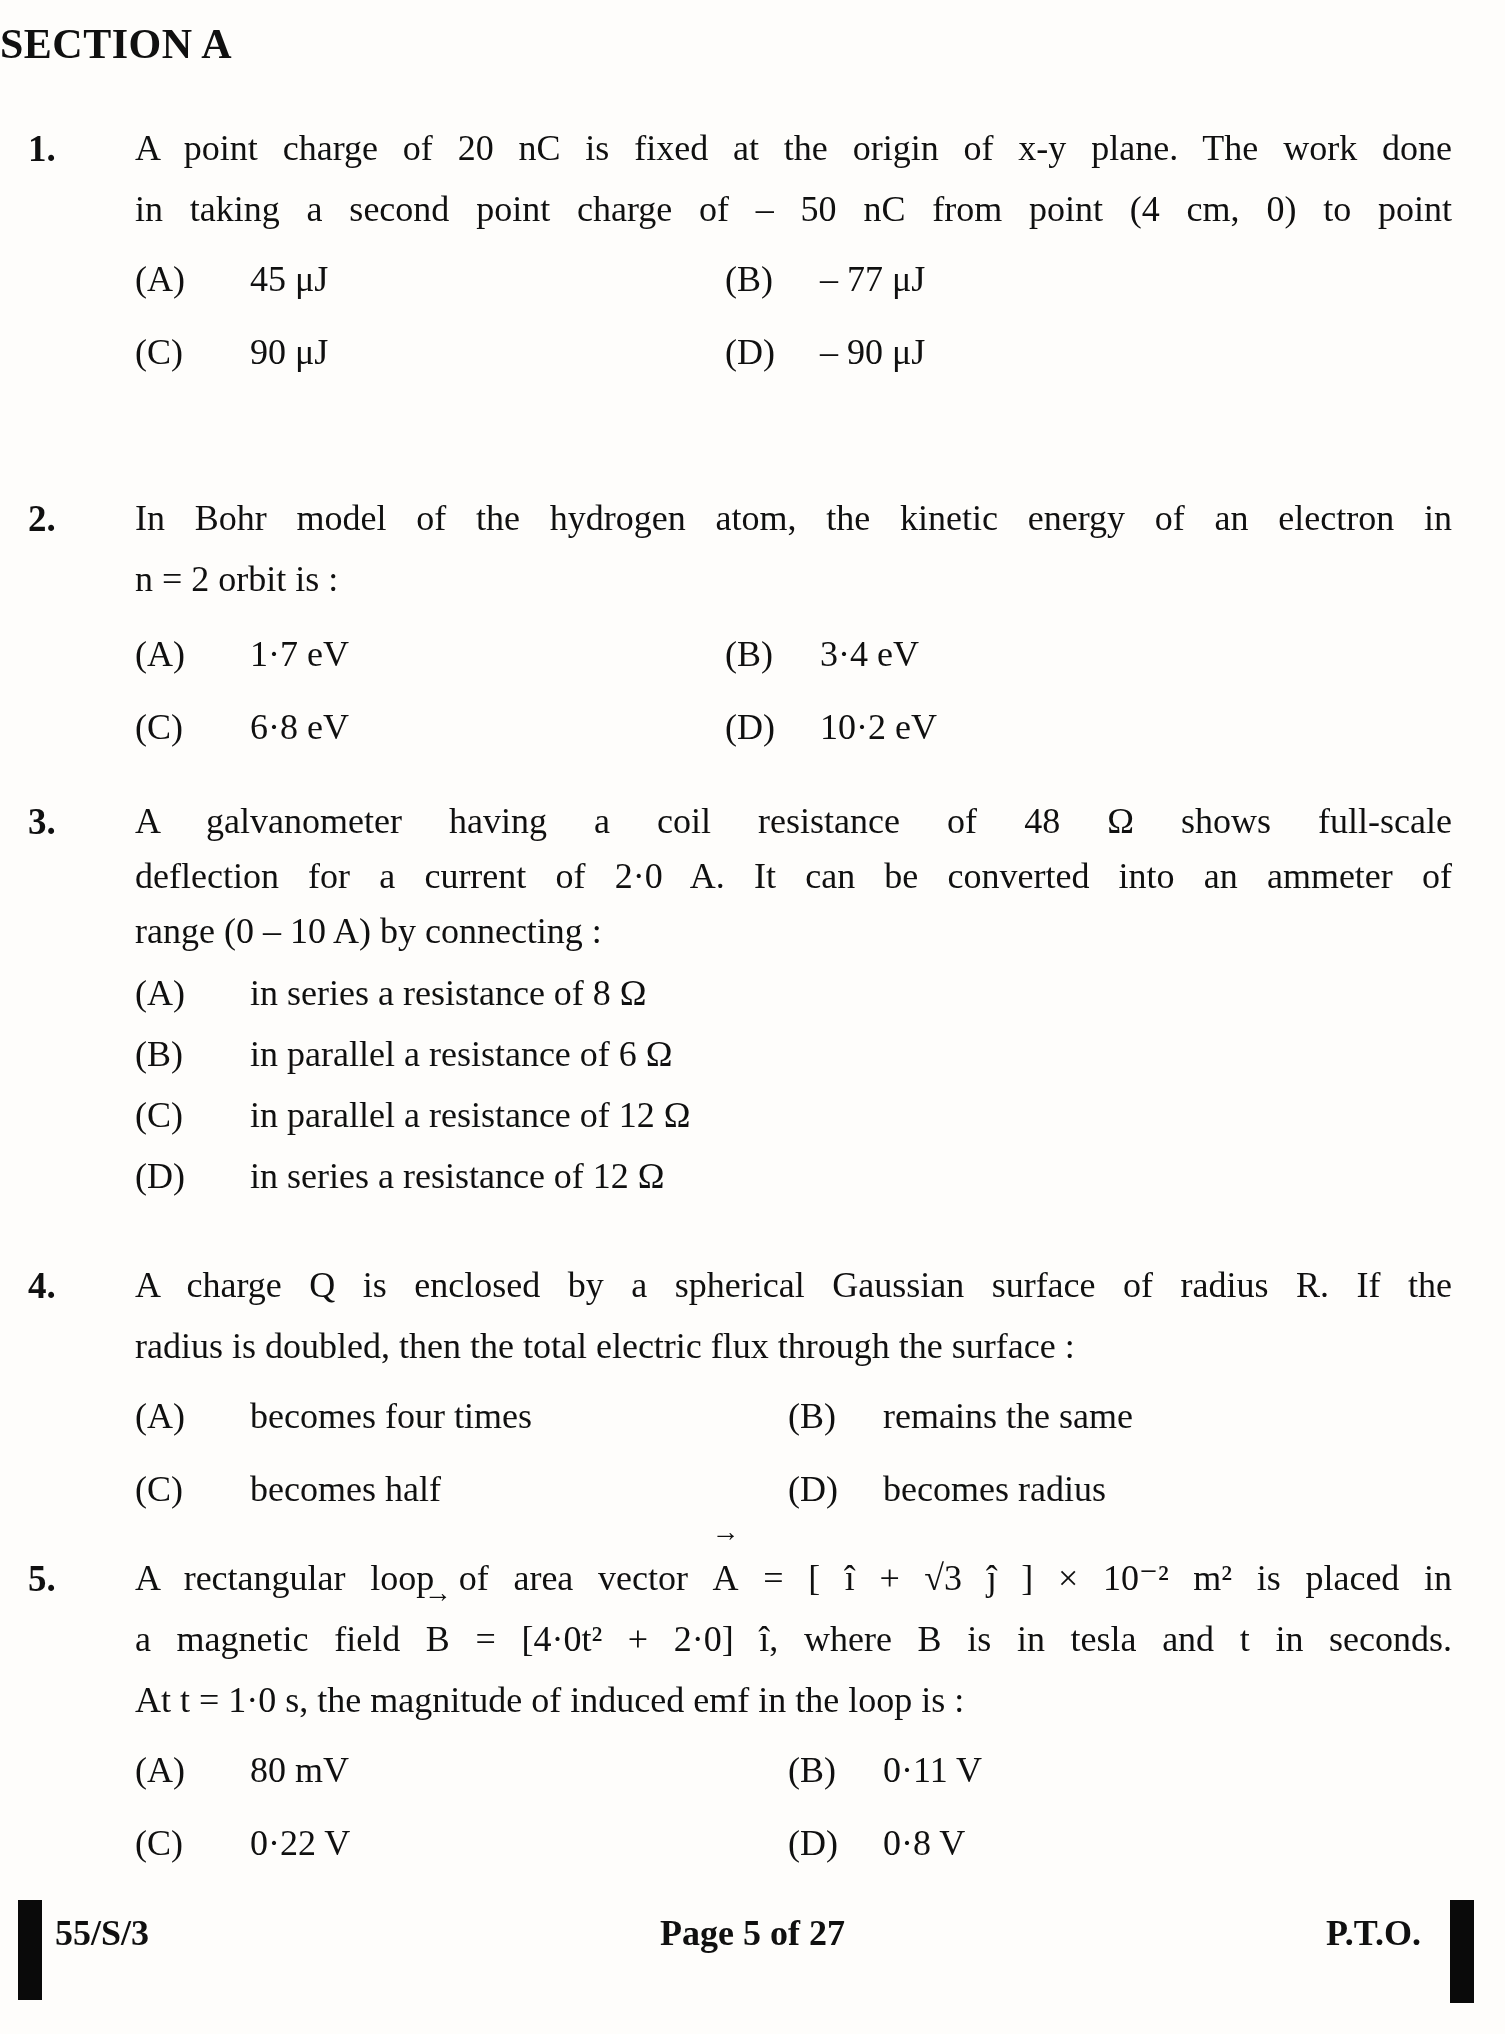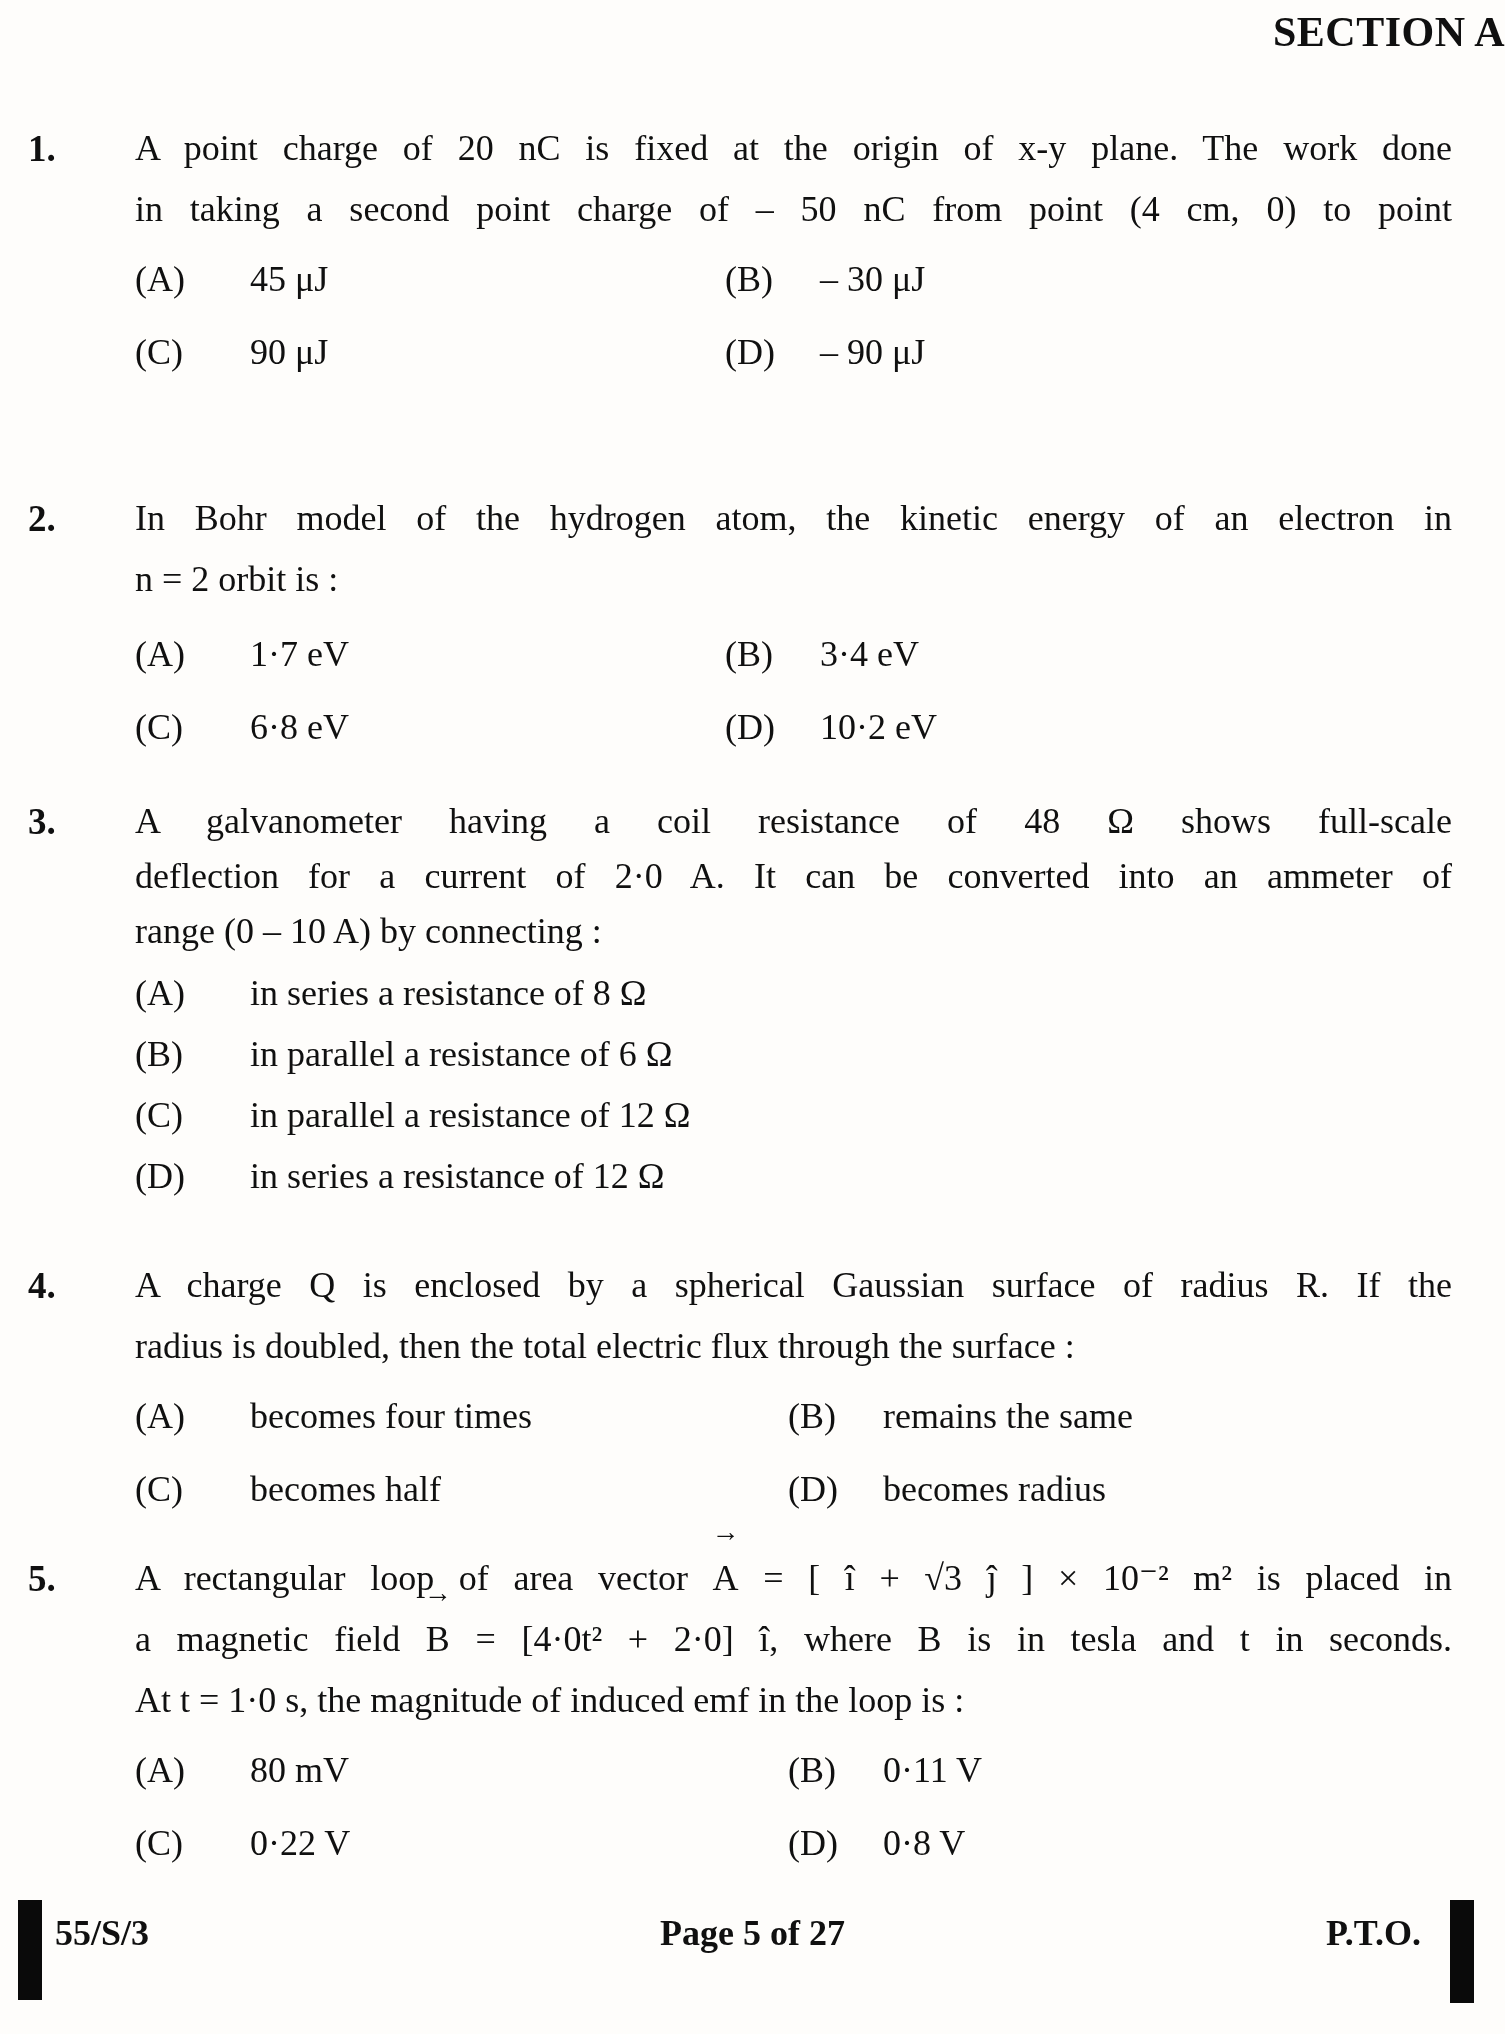--- a/index.html
+++ b/index.html
@@ -6,22 +6,22 @@
   html,body { background:#ffffff; }
   .page {
     position:relative;
     width:1505px; height:2034px;
     background:#fefdfb;
     color:#101010;
     font-family:"Liberation Serif","DejaVu Serif",serif;
     overflow:hidden;
   }
   .section-title {
-    position:absolute; top:8px; left:0; width:100%;
-    text-align:right; font-size:42px; font-weight:700; letter-spacing:0.5px;
+    position:absolute; top:20px; left:0; width:100%;
+    text-align:left; font-size:42px; font-weight:700; letter-spacing:0.5px;
   }
   .question { position:absolute; left:28px; width:1424px; display:flex; align-items:flex-start; }
   .qnum { width:107px; font-size:37px; font-weight:700; line-height:61px; flex:none; }
   .qbody { flex:1; min-width:0; }
   .qline { font-size:36px; line-height:61px; }
   .tight > .qline { line-height:55px; }
   .justify { text-align:justify; text-align-last:justify; text-justify:inter-word; }
   .opts { margin-top:9px; }
   .opts.compact { margin-top:4px; }
   .opt-row { display:flex; margin-top:12px; }
@@ -60,21 +60,21 @@
       <div class="qline justify">A point charge of 20 nC is fixed at the origin of x-y plane. The work done</div>
       <div class="qline justify">in taking a second point charge of – 50 nC from point (4 cm, 0) to point</div>
       <div class="opts">
         <div class="opt-row">
           <div class="opt cell1">
             <span class="olabel w1">(A)</span>
               <span>45 μJ</span>
           </div>
           <div class="opt">
             <span class="olabel w2">(B)</span>
-              <span>– 30 μJ</span>
+              <span>– 77 μJ</span>
           </div>
         </div>
         <div class="opt-row">
           <div class="opt cell1">
             <span class="olabel w1">(C)</span>
               <span>90 μJ</span>
           </div>
           <div class="opt">
             <span class="olabel w2">(D)</span>
               <span>– 90 μJ</span>

